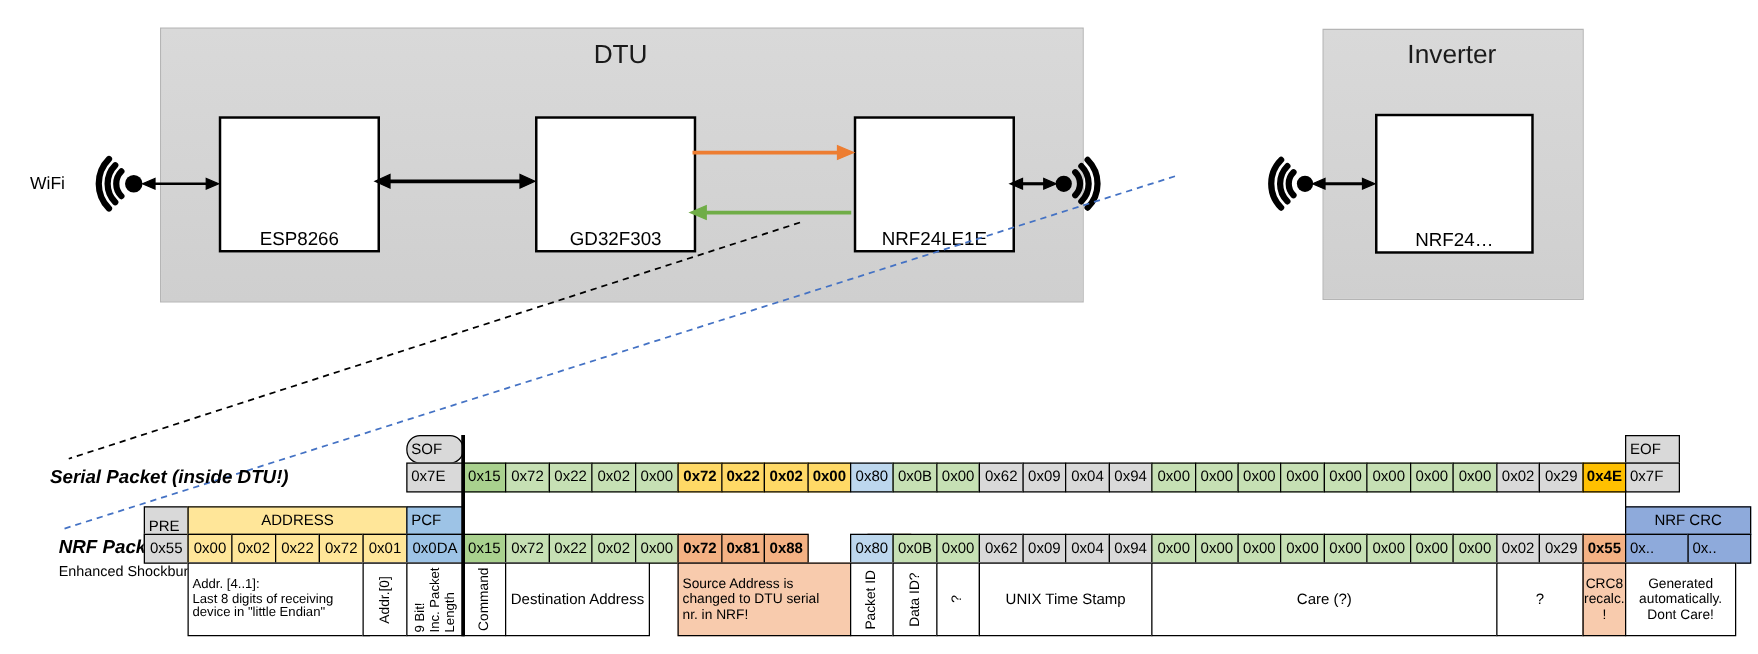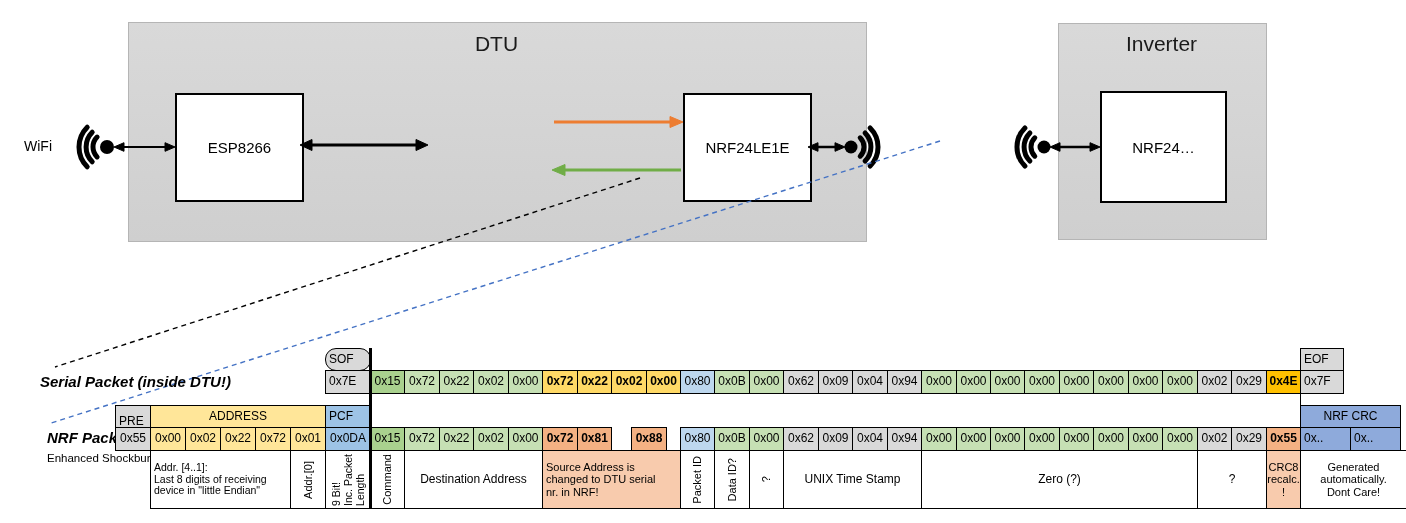--- a/index.html
+++ b/index.html
@@ -1,20 +1,20 @@
 <!DOCTYPE html>
 <html><head>
 <meta charset="utf-8">
 <style>
   html,body{margin:0;padding:0;background:#fff;}
   #stage{position:relative;width:1406px;height:523px;background:#fff;
          font-family:"Liberation Sans",sans-serif;color:#000;overflow:hidden;}
   .container{position:absolute;background:linear-gradient(#d9d9d9,#cfcfcf);border:1px solid #b5b5b5;}
   .ctitle{position:absolute;text-align:center;font-size:21px;color:#1a1a1a;}
-  .chipbox{position:absolute;background:#fff;border:2px solid #000;display:flex;align-items:center;justify-content:center;font-size:15px;}
+  .chipbox{position:absolute;background:#fff;border:2px solid #000;display:flex;align-items:flex-end;justify-content:center;font-size:15px;}
   .sidelabel{position:absolute;font-size:14px;}
   svg.overlay{position:absolute;left:0;top:0;pointer-events:none;}
   .pkt-label{position:absolute;font-weight:bold;font-style:italic;font-size:15px;white-space:nowrap;}
   .sublabel{position:absolute;font-size:11.5px;white-space:nowrap;}
   .cell{position:absolute;box-sizing:border-box;border:1px solid #000;display:flex;
         align-items:center;justify-content:center;font-size:12px;overflow:hidden;line-height:1.12;}
   .hdr-left{justify-content:flex-start;padding-left:3px;}
   .left-align{justify-content:flex-start;text-align:left;padding-left:3px;padding-right:1px;}
   .pre-line{white-space:pre-line;text-align:center;}
   .pre-line.left-align{text-align:left;}
@@ -28,20 +28,23 @@
 <div id="stage">
 
   <div class="container" style="left:128px;top:22px;width:737px;height:218px;"></div>
   <div class="ctitle" style="left:128px;top:32px;width:737px;">DTU</div>
 
   <div class="container" style="left:1058px;top:23px;width:207px;height:215px;"></div>
   <div class="ctitle" style="left:1058px;top:32px;width:207px;">Inverter</div>
 
   <div class="chipbox" style="left:175px;top:93px;width:125px;height:105px;">
     <span>ESP8266</span>
+  </div>
+  <div class="chipbox" style="left:428px;top:93px;width:125px;height:105px;">
+    <span>GD32F303</span>
   </div>
   <div class="chipbox" style="left:683px;top:93px;width:125px;height:105px;">
     <span>NRF24LE1E</span>
   </div>
   <div class="chipbox" style="left:1100px;top:91px;width:123px;height:108px;">
     <span>NRF24…</span>
   </div>
 
   <div class="sidelabel" style="left:24px;top:138px;">WiFi</div>
 
@@ -152,21 +155,21 @@
       <div class="cell" style="left: 290px; top: 427px; width: 36px; height: 24px; background: rgb(255, 230, 153);">0x01</div>
       <div class="cell hdr-left" style="left: 325px; top: 405px; width: 46px; height: 23px; background: rgb(157, 195, 230);">PCF</div>
       <div class="cell" style="left: 325px; top: 427px; width: 46px; height: 24px; background: rgb(157, 195, 230);">0x0DA</div>
       <div class="cell" style="left: 370px; top: 427px; width: 35px; height: 24px; background: rgb(169, 209, 142);">0x15</div>
       <div class="cell" style="left: 404px; top: 427px; width: 36px; height: 24px; background: rgb(198, 224, 180);">0x72</div>
       <div class="cell" style="left: 439px; top: 427px; width: 35px; height: 24px; background: rgb(198, 224, 180);">0x22</div>
       <div class="cell" style="left: 473px; top: 427px; width: 36px; height: 24px; background: rgb(198, 224, 180);">0x02</div>
       <div class="cell" style="left: 508px; top: 427px; width: 35px; height: 24px; background: rgb(198, 224, 180);">0x00</div>
       <div class="cell bold" style="left: 542px; top: 427px; width: 36px; height: 24px; background: rgb(244, 177, 131);">0x72</div>
       <div class="cell bold" style="left: 577px; top: 427px; width: 35px; height: 24px; background: rgb(244, 177, 131);">0x81</div>
-      <div class="cell bold" style="left: 611px; top: 427px; width: 36px; height: 24px; background: rgb(244, 177, 131); margin-left: 20px;">0x88</div>
+      <div class="cell bold" style="left: 611px; top: 427px; width: 36px; height: 24px; background: rgb(244, 177, 131);">0x88</div>
       <div class="cell bold" style="left: 646px; top: 427px; width: 35px; height: 24px; background: rgb(244, 177, 131); margin-left: 48px;">0x32</div>
       <div class="cell" style="left: 680px; top: 427px; width: 35px; height: 24px; background: rgb(189, 215, 238);">0x80</div>
       <div class="cell" style="left: 714px; top: 427px; width: 36px; height: 24px; background: rgb(198, 224, 180);">0x0B</div>
       <div class="cell" style="left: 749px; top: 427px; width: 35px; height: 24px; background: rgb(198, 224, 180);">0x00</div>
       <div class="cell" style="left: 783px; top: 427px; width: 36px; height: 24px; background: rgb(217, 217, 217);">0x62</div>
       <div class="cell" style="left: 818px; top: 427px; width: 35px; height: 24px; background: rgb(217, 217, 217);">0x09</div>
       <div class="cell" style="left: 852px; top: 427px; width: 36px; height: 24px; background: rgb(217, 217, 217);">0x04</div>
       <div class="cell" style="left: 887px; top: 427px; width: 35px; height: 24px; background: rgb(217, 217, 217);">0x94</div>
       <div class="cell" style="left: 921px; top: 427px; width: 36px; height: 24px; background: rgb(198, 224, 180);">0x00</div>
       <div class="cell" style="left: 956px; top: 427px; width: 35px; height: 24px; background: rgb(198, 224, 180);">0x00</div>
@@ -189,39 +192,39 @@
         <span class="vtext">Addr.[0]</span>
       </div>
       <div class="cell" style="left: 325px; top: 450px; width: 46px; height: 59px; background: rgb(255, 255, 255); font-size: 10.5px;">
         <span class="vtext" style="font-size: 10.5px;">9 Bit!
 Inc. Packet
 Length</span>
       </div>
       <div class="cell" style="left: 370px; top: 450px; width: 35px; height: 59px; background: rgb(255, 255, 255);">
         <span class="vtext">Command</span>
       </div>
-      <div class="cell" style="left: 404px; top: 450px; width: 139px; height: 59px; background: rgb(255, 255, 255);">Destination Address</div>
+      <div class="cell" style="left: 404px; top: 450px; width: 116px; height: 59px; background: rgb(255, 255, 255);">Destination Address</div>
       <div class="cell left-align pre-line" style="left: 542px; top: 450px; width: 139px; height: 59px; background: rgb(248, 203, 173); font-size: 11px;">Source Address is
 changed to DTU serial
 nr. in NRF!</div>
       <div class="cell" style="left: 680px; top: 450px; width: 35px; height: 59px; background: rgb(255, 255, 255);">
         <span class="vtext">Packet ID</span>
       </div>
       <div class="cell" style="left: 714px; top: 450px; width: 36px; height: 59px; background: rgb(255, 255, 255);">
         <span class="vtext">Data ID?</span>
       </div>
       <div class="cell" style="left: 749px; top: 450px; width: 35px; height: 59px; background: rgb(255, 255, 255);">
         <span class="vtext">?</span>
       </div>
       <div class="cell" style="left: 783px; top: 450px; width: 139px; height: 59px; background: rgb(255, 255, 255);">UNIX Time Stamp</div>
-      <div class="cell" style="left: 921px; top: 450px; width: 277px; height: 59px; background: rgb(255, 255, 255);">Zero (?)</div>
+      <div class="cell" style="left: 921px; top: 450px; width: 277px; height: 59px; background: rgb(255, 255, 255);">Care (?)</div>
       <div class="cell" style="left: 1197px; top: 450px; width: 70px; height: 59px; background: rgb(255, 255, 255);">?</div>
       <div class="cell pre-line" style="left: 1266px; top: 450px; width: 35px; height: 59px; background: rgb(248, 203, 173); font-size: 11px;">CRC8
 recalc.
 !</div>
-      <div class="cell pre-line" style="left: 1300px; top: 450px; width: 107px; height: 59px; background: rgb(255, 255, 255); font-size: 11px;">Generated
+      <div class="cell pre-line" style="left: 1300px; top: 450px; width: 89px; height: 59px; background: rgb(255, 255, 255); font-size: 11px;">Generated
 automatically.
 Dont Care!</div>
     </div>
 
   <div class="thickline" style="left:369px;top:348px;width:3px;height:161px;"></div>
   <div class="thickline" style="left:1300px;top:392px;width:1px;height:14px;"></div>
 </div>
 
 </body></html>

